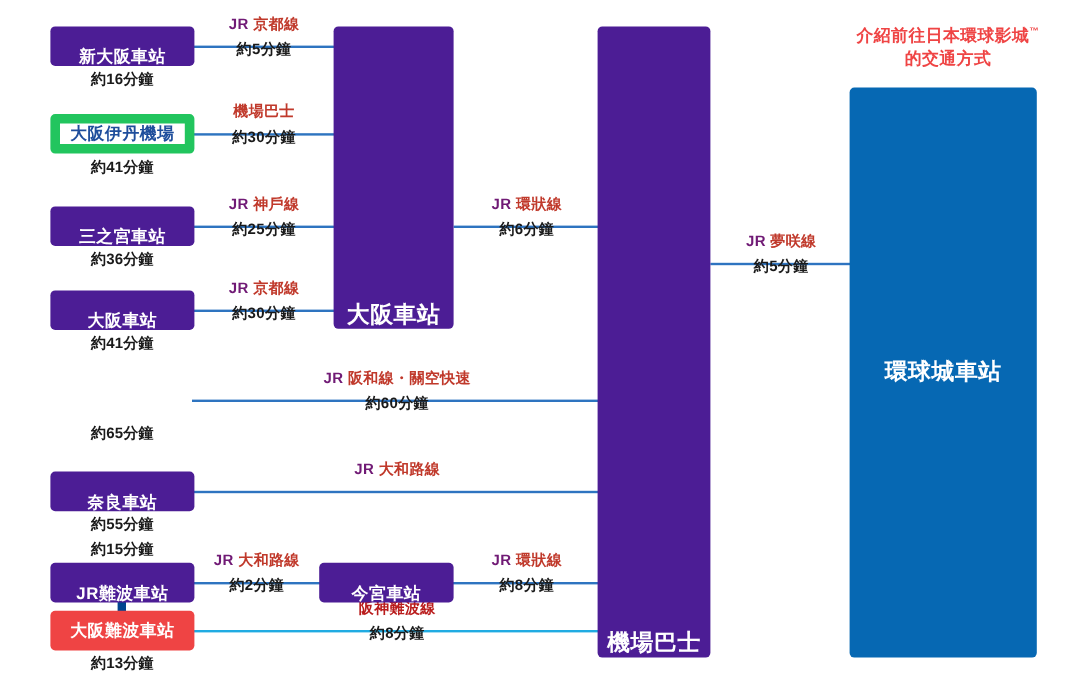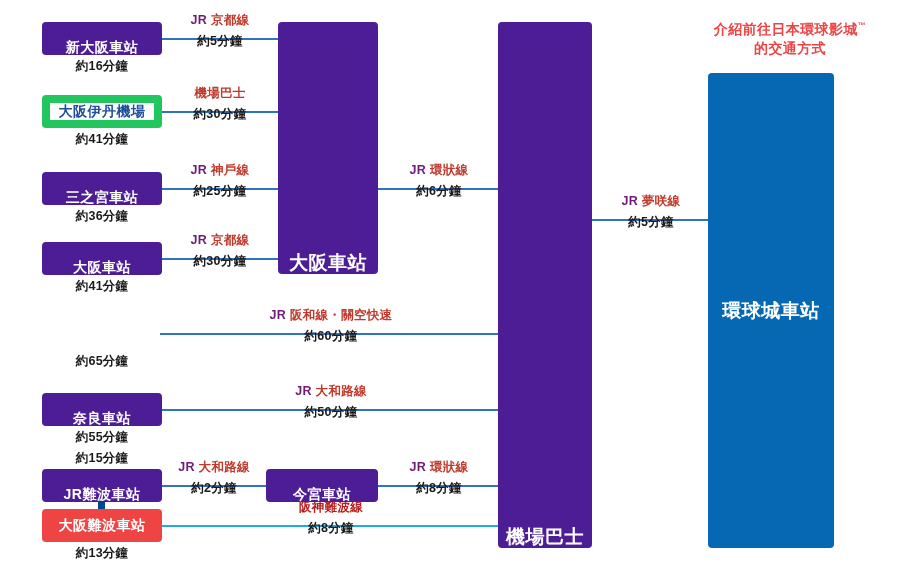--- a/index.html
+++ b/index.html
@@ -179,21 +179,20 @@
 
   <div class="linelabel" style="left:231px; top:307px; width:200px;">
     <span class="jr">JR </span>
     <span class="nm">阪和線・關空快速</span>
     <span class="tm">約60分鐘</span>
   </div>
 
   <div class="linelabel" style="left:231px; top:383px; width:200px;">
     <span class="jr">JR </span>
     <span class="nm">大和路線</span>
-    <span class="tm">約50分鐘</span>
   </div>
 
   <div class="linelabel" style="left:164px; top:459px; width:100px;">
     <span class="jr">JR </span>
     <span class="nm">大和路線</span>
     <span class="tm">約2分鐘</span>
   </div>
 
   <div class="linelabel" style="left:389px; top:459px; width:100px;">
     <span class="jr">JR </span>
@@ -256,17 +255,17 @@
   </div>
 
   <div class="box filled-dark box-lg" style="left:278px; top:22px; width:100px; height:252px;">
     <span>大阪車站</span>
   </div>
 
   <div class="box filled-dark box-lg" style="left:498px; top:22px; width:94px; height:526px;">
     <span>機場巴士</span>
   </div>
 
-  <div class="box filled-mid box-lg" style="left:708px; top:73px; width:126px; height:475px;">
+  <div class="box filled-mid box-lg" style="left:708px; top:73px; width:156px; height:475px;">
     <span>環球城車站</span>
   </div>
 
 </div>
 
 </body></html>

